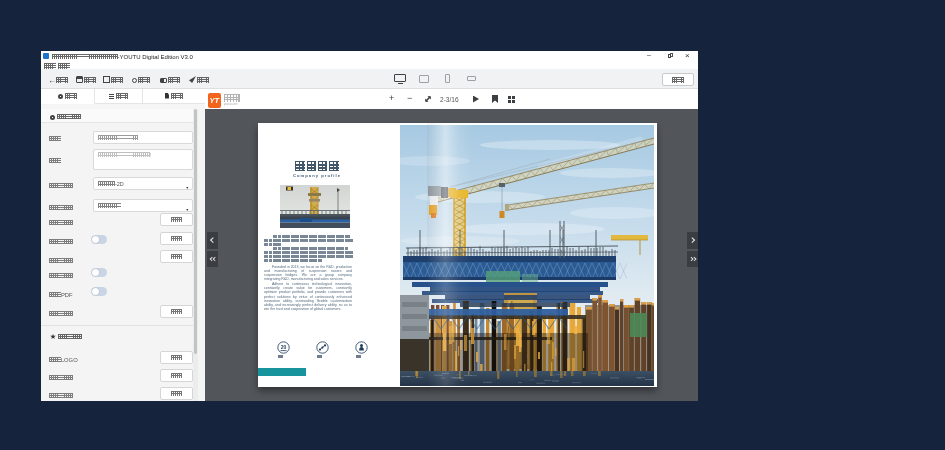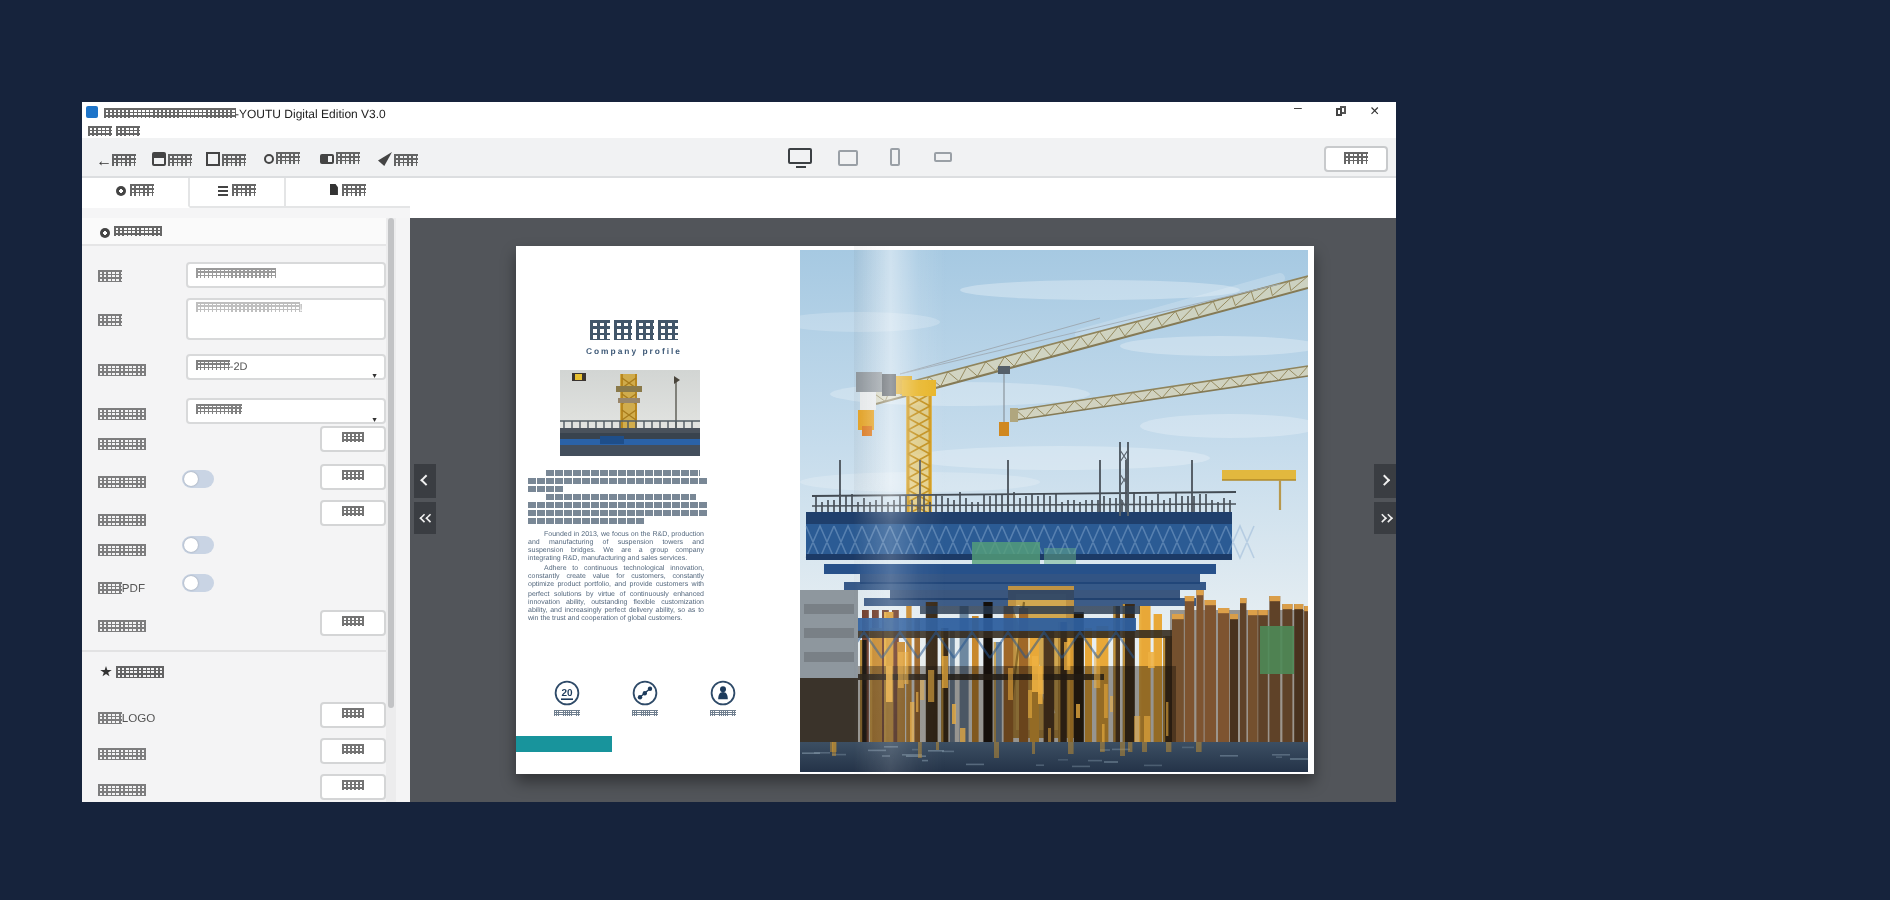--- a/index.html
+++ b/index.html
@@ -81,20 +81,32 @@
     <div class="dev" style="left:404px;top:5px;width:5px;height:9px"></div>
     <div class="dev" style="left:426px;top:7px;width:8.5px;height:5px"></div>
     <div id="loginbtn"><span class="cj w2"></span></div>
   </div>
   <div id="tabs">
     <div class="tab" style="left:0;width:54px;border-bottom:1px solid #fff"><span class="gear"></span> <span class="cj w2"></span></div>
     <div class="tab" style="left:54px;width:48px"><span class="licon"></span> <span class="cj w2"></span></div>
     <div class="tab" style="left:102px;width:62px;border-right:none"><span style="display:inline-block;width:4px;height:5.5px;background:#333;clip-path:polygon(0 0,70% 0,100% 30%,100% 100%,0 100%);vertical-align:-0.5px"></span> <span class="cj w2"></span></div>
   </div>
   <div id="tabstrip"></div>
+  <div id="ptool">
+    <div id="ytlogo">YT</div>
+    <div style="position:absolute;left:19px;top:4px;color:#818181;font-size:8.5px"><span class="cj w2" style="opacity:.6"></span></div>
+    <div style="position:absolute;left:19px;top:14px;font-size:2.6px;color:#aaa">youtuu.com</div>
+    <div class="pt" style="left:184px;font-size:9px;top:5px">+</div>
+    <div class="pt" style="left:202px;font-size:9px;top:5px">−</div>
+    <div style="position:absolute;left:219px;top:7px;width:8px;height:6px;background:#3c4043;clip-path:polygon(0 50%,28% 10%,28% 36%,72% 36%,72% 10%,100% 50%,72% 90%,72% 64%,28% 64%,28% 90%);transform:rotate(-45deg)"></div>
+    <div class="pt" style="left:235px;font-size:6.6px;top:7px;color:#555">2-3/16</div>
+    <div style="position:absolute;left:268px;top:6.5px;width:6px;height:7px;background:#3c4043;clip-path:polygon(0 0,100% 50%,0 100%)"></div>
+    <div style="position:absolute;left:287px;top:6px;width:6px;height:8px;background:#3c4043;clip-path:polygon(0 0,100% 0,100% 100%,50% 70%,0 100%)"></div>
+    <div style="position:absolute;left:303px;top:6.5px;width:3px;height:3px;background:#3c4043;box-shadow:4px 0 #3c4043,0 4px #3c4043,4px 4px #3c4043"></div>
+  </div>
   <div id="sidebar">
     <div id="sbhead"><span style="margin-left:9px"><span class="gear"></span> <span class="cj w4"></span></span></div>
     <div class="lbl" style="top:26px"><span class="cj w2"></span></div>
     <div class="inp" style="top:22px;height:12.5px;line-height:12px"><span style="margin-left:4px"><span class="cj w7" style="color:#777"></span></span></div>
     <div class="lbl" style="top:48px"><span class="cj w2"></span></div>
     <div class="inp" style="top:40px;height:21px;line-height:10px"><span style="margin-left:4px"><span class="cj w9" style="color:#aaa"></span><span style="color:#aaa">!</span></span></div>
     <div class="lbl" style="top:73px"><span class="cj w4"></span></div>
     <div class="inp" style="top:68px;height:12.5px;line-height:12px"><span style="margin-left:4px"><span class="cj w3" style="color:#555"></span><span style="font-size:5.5px;color:#555">-2D</span></span><span style="position:absolute;right:3px;top:4px;color:#333;font-size:3.6px">▼</span></div>
     <div class="lbl" style="top:95px"><span class="cj w4"></span></div>
     <div class="inp" style="top:90px;height:12.5px;line-height:12px"><span style="margin-left:4px"><span class="cj w4" style="color:#555"></span></span><span style="position:absolute;right:3px;top:4px;color:#333;font-size:3.6px">▼</span></div>

